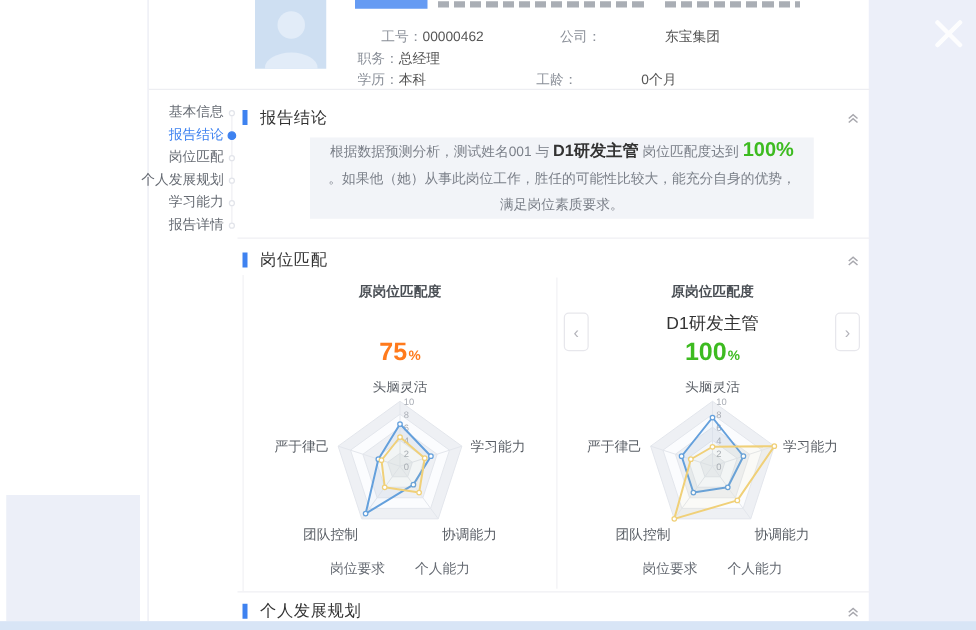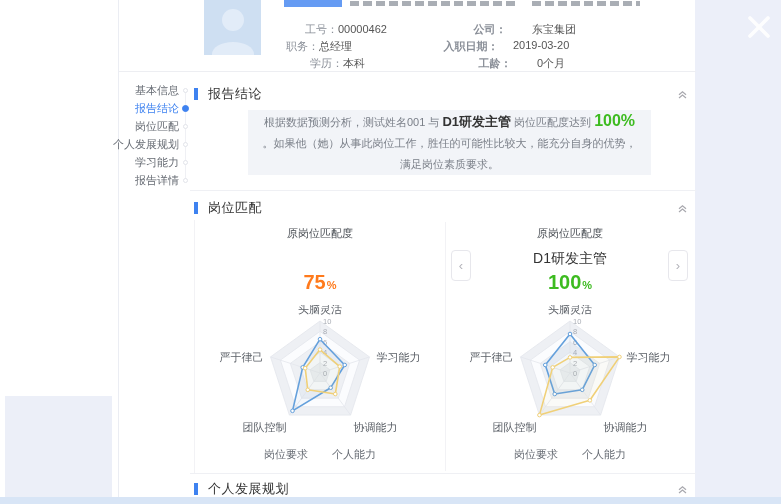--- a/index.html
+++ b/index.html
@@ -28,22 +28,22 @@
   .frag-b { left:248px; width:108px; }
   
   .avatar { position:absolute; left:85px; top:0; width:57px; height:55px; background:#CEDFF2; overflow:hidden; }
   .av-head { position:absolute; left:50%; top:9px; transform:translateX(-50%); width:22px; height:22px; border-radius:50%; background:#E2ECF8; }
   .av-body { position:absolute; left:50%; bottom:-11px; transform:translateX(-50%); width:42px; height:24px; border-radius:50% 50% 0 0; background:#E2ECF8; }
   
   .f-row { position:absolute; font-size:11px; color:#555; white-space:nowrap; }
   .f-row .lbl { color:#8a8f98; }
   .c1 { left:167px; }
   .f-row2 { position:absolute; left:310px; width:230px; display:flex; font-size:11px; color:#555; white-space:nowrap; }
-  .f-row2 .lbl2 { width:84px; text-align:center; color:#8a8f98;font-weight:bold; }
-  .ry1 { top:22px;margin-left:19px; } .ry2 { top:39px; } .ry3 { top:56px;margin-left:24px; }
+  .f-row2 .lbl2 { width:84px; text-align:left; color:#8a8f98; }
+  .ry1 { top:22px;margin-left:19px; } .ry2 { top:39px; } .ry3 { top:56px; }
   .head-divider { position:absolute; left:0; top:71px; width:577px; height:1px; background:#EDEEF2; }
   
   .side-nav { position:absolute; left:0; top:81px; width:75px; display:flex; flex-direction:column; align-items:flex-end; padding-right:15px; }
   .side-line { position:absolute; left:66px; top:90px; width:1px; height:90px; background:#EFF0F4; }
   .side-item { position:relative; height:18px; line-height:18px; font-size:11px; color:#666b73; white-space:nowrap; cursor:pointer; }
   .side-item .dot { position:absolute; right:-9px; top:6.5px; width:5px; height:5px; border-radius:50%; background:#fff; border:1px solid #E2E4EA; z-index:2; }
   .side-item.active { color:#3E82F0; }
   .side-item.active .dot { right:-10px; top:5.5px; width:7px; height:7px; background:#3E82F0; border-color:#3E82F0; }
   
   .content { position:absolute; left:75px; top:80px; width:502px; height:417px; }
@@ -60,21 +60,21 @@
   }
   .c-bold { color:#333; font-weight:700; font-size:13px; }
   .c-green { color:#3DBB20; font-weight:700; font-size:16px; }
   .divider { position:absolute; left:-4px; width:506px; height:1px; background:#EFF0F4; }
   .dv1 { top:110px; } .dv2 { top:393px; }
   
   .cols { position:absolute; left:0; top:140px; width:500px; height:253px; border-left:1px solid #F2F2F5; }
   .col-divider { position:absolute; left:250px; top:2px; width:1px; height:249px; background:#F2F2F5; }
   .chart-col { position:absolute; top:0; width:250px; height:253px; }
   .cc0 { left:0; } .cc1 { left:250px; }
-  .panel-title { position:absolute; top:6px; left:0; width:100%; text-align:center; font-size:11px; font-weight:400; color:#4a4f55; }
+  .panel-title { position:absolute; top:6px; left:0; width:100%; text-align:center; font-size:11px; font-weight:700; color:#4a4f55; }
   .job-name { position:absolute; top:30px; left:0; width:100%; text-align:center; font-size:14px; color:#333; }
   .pct-row { position:absolute; top:51px; left:0; width:100%; display:flex; justify-content:center; align-items:baseline; }
   .pct-num { font-size:20px; font-weight:700; }
   .pct-unit { font-size:11px; font-weight:700; margin-left:1px; }
   .radar-svg { position:absolute; left:0; top:85px; }
   .legend { position:absolute; top:227px; left:0; width:100%; display:flex; justify-content:center; gap:24px; font-size:11px; color:#666b73; }
   
   .car-btn {
     position:absolute; top:170px; width:20px; height:31px; background:#fff;
     border:1px solid #E7E7EC; border-radius:4px; color:#b3b3ba; font-size:13px;
@@ -111,24 +111,20 @@
     <div class="f-row c1 ry2">
       <span class="lbl">职务：</span><span>总经理</span>
     </div>
     <div class="f-row c1 ry3">
       <span class="lbl">学历：</span><span>本科</span>
     </div>
 
     <div class="f-row2 ry1">
       <span class="lbl2">公司：</span>
         <span>东宝集团</span>
-    </div>
-    <div class="f-row2 ry2">
-      <span class="lbl2">入职日期：</span>
-        <span>2019-03-20</span>
     </div>
     <div class="f-row2 ry3">
       <span class="lbl2">工龄：</span>
         <span>0个月</span>
     </div>
 
     <div class="head-divider"></div>
 
     <div class="side-line"></div>
     <nav class="side-nav">

